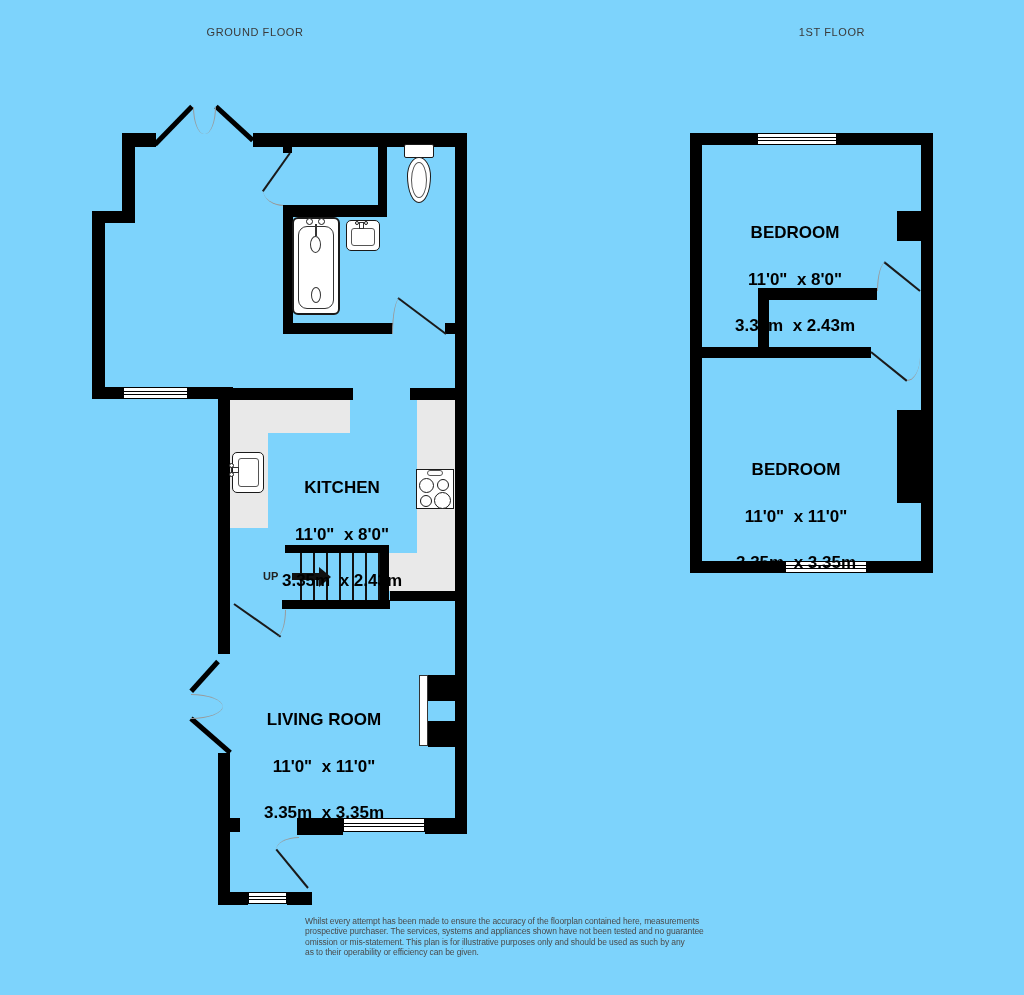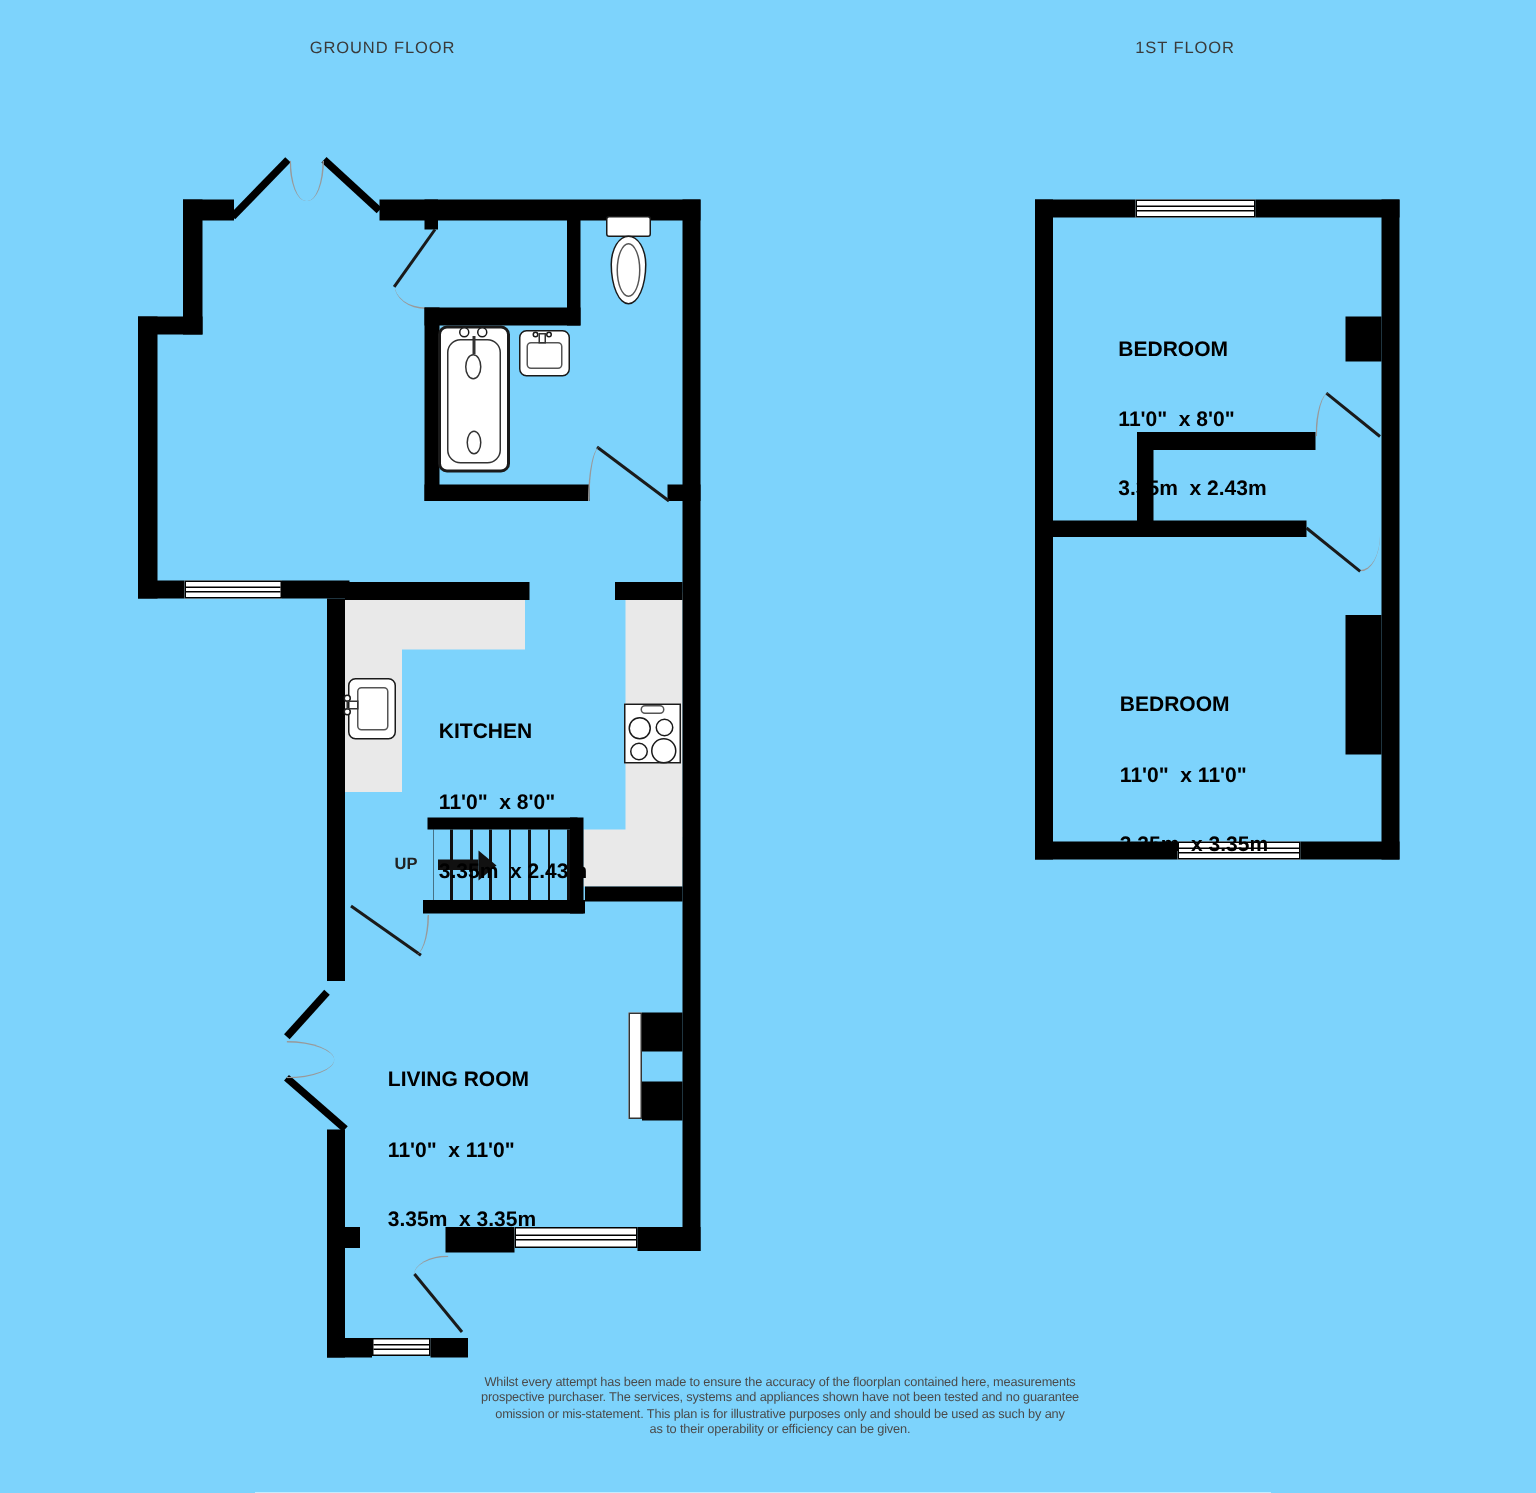--- a/index.html
+++ b/index.html
@@ -11,34 +11,34 @@
   .dg{transform-origin:0 50%;background:#000;height:5px;}
   .leaf{transform-origin:0 50%;background:#1a1a1a;height:2px;}
   .win{background:#fff;border:1px solid #000;}
   .win:before,.win:after{content:"";position:absolute;left:0;right:0;height:1px;background:#000;}
   .win:before{top:30%}.win:after{top:62%}
   .fx{background:#fff;border:1.6px solid #1a1a1a;}
   .fxr{border-radius:5px;}
   .circ{border-radius:50%;background:#fff;border:1.4px solid #1a1a1a;}
   .floor-title{position:absolute;transform:translateX(-50%);font-size:11px;letter-spacing:.6px;
         color:#3a3a3a;white-space:nowrap;}
-  .room-label{position:absolute;transform:translateX(-50%);text-align:left;font-weight:bold;
-        font-size:14px;line-height:15.5px;color:#000;white-space:pre;}
+  .room-label{position:absolute;transform:translateX(-50%);text-align:center;font-weight:bold;
+        font-size:17px;line-height:15.5px;color:#000;white-space:pre;}
   .up-label{position:absolute;font-size:11px;font-weight:bold;color:#222;}
   .treads{background:repeating-linear-gradient(90deg,transparent 0 11px,#111 11px 13px);}
   .disclaimer{position:absolute;left:520px;top:916px;transform:translateX(-50%);width:430px;
-        text-align:center;font-size:8.5px;line-height:10.4px;color:#4a4a4a;letter-spacing:-0.1px;}
+        font-size:8.5px;line-height:10.4px;color:#4a4a4a;letter-spacing:-0.1px;}
 </style>
 </head>
 <body>
 
 <div class="plan">
 
   <div class="floor-title" style="left:255px;top:26px">GROUND FLOOR</div>
-  <div class="floor-title" style="left:790px;top:26px">1ST FLOOR</div>
+  <div class="floor-title" style="left:832px;top:26px">1ST FLOOR</div>
 
   <div class="a cnt" style="left:230px;top:400px;width:38px;height:128px"></div>
   <div class="a cnt" style="left:230px;top:400px;width:120px;height:33px"></div>
   <div class="a cnt" style="left:417px;top:395px;width:38px;height:163px"></div>
   <div class="a cnt" style="left:389px;top:553px;width:66px;height:38px"></div>
 
   <div class="a w" style="left:122px;top:133px;width:13px;height:90px"></div>
   <div class="a w" style="left:122px;top:133px;width:34px;height:14px"></div>
   <div class="a dg" style="left:155px;top:142px;width:53px;transform:rotate(-45.8deg)"></div>
   <div class="a dg" style="left:216px;top:104px;width:50px;transform:rotate(42.6deg)"></div>
@@ -124,21 +124,21 @@
   <div class="a win" style="left:248px;top:892px;width:39px;height:12px"></div>
   <div class="a w" style="left:287px;top:892px;width:25px;height:13px"></div>
   <div class="a leaf" style="left:308px;top:887px;width:50px;transform:rotate(-129.4deg)"></div>
   <div class="a" style="left:276px;top:837px;width:23px;height:13px;border-top:1.3px solid #999;border-top-left-radius:100% 100%"></div>
 
   <div class="room-label" style="left:342px;top:449px">
     <div>KITCHEN</div>
     <div>11'0"  x 8'0"</div>
     <div>3.35m  x 2.43m</div>
   </div>
-  <div class="room-label" style="left:308px;top:681px">
+  <div class="room-label" style="left:324px;top:681px">
     <div>LIVING ROOM</div>
     <div>11'0"  x 11'0"</div>
     <div>3.35m  x 3.35m</div>
   </div>
 
   <div class="a w" style="left:690px;top:133px;width:12px;height:440px"></div>
   <div class="a w" style="left:921px;top:133px;width:12px;height:440px"></div>
   <div class="a w" style="left:690px;top:133px;width:67px;height:12px"></div>
   <div class="a win" style="left:757px;top:133px;width:80px;height:12px"></div>
   <div class="a w" style="left:837px;top:133px;width:96px;height:12px"></div>

